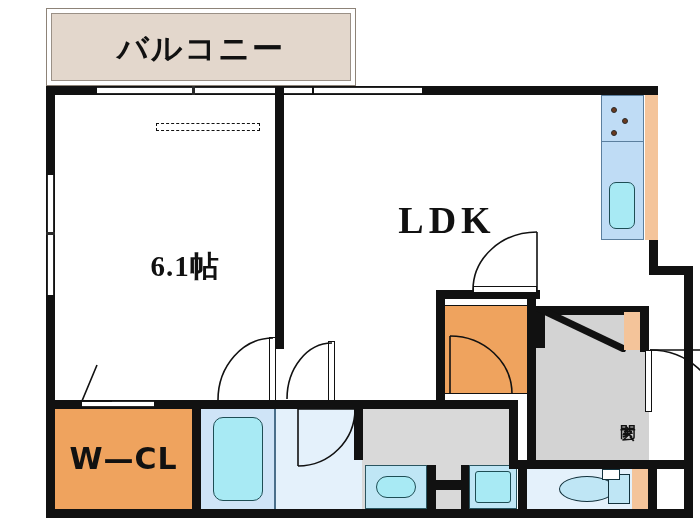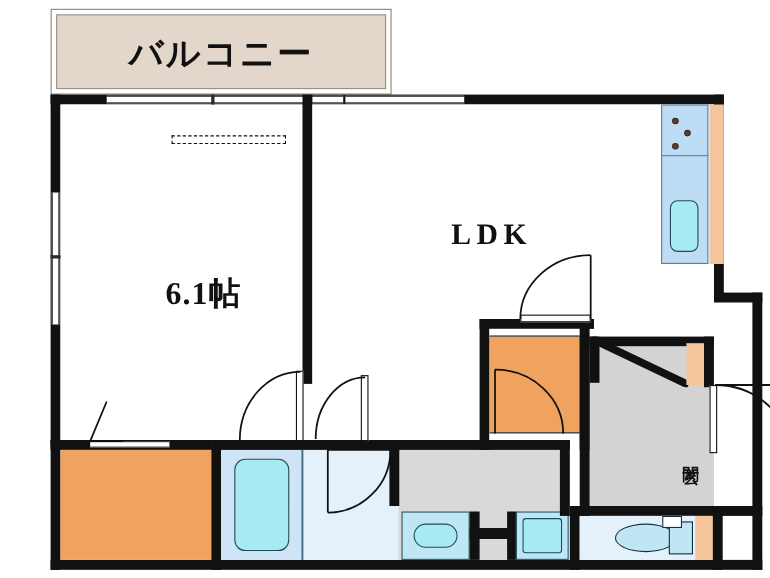--- a/index.html
+++ b/index.html
@@ -18,21 +18,21 @@
   .bath-blue{background:#cfe4f7;}
   .wet-blue{background:#e4f1fb;}
   .kitchen-blue{background:#bfdcf5;}
   .fixture-cyan{background:#a8eaf4;border:1.6px solid #1e4e55;}
   .fixture-pale{background:#bfe6f5;border:1.4px solid #2a5560;}
   .white-fill{background:#ffffff;}
   
   .lbl{position:absolute;color:#111;white-space:nowrap;text-align:center;}
   .lbl-balcony{font-size:31px;font-weight:700;letter-spacing:2px;font-family:"DejaVu Sans",sans-serif;}
   .lbl-room{font-size:30px;font-weight:700;font-family:"DejaVu Sans",sans-serif;letter-spacing:1px;}
-  .lbl-ldk{font-size:27px;font-weight:700;font-family:"Liberation Serif","DejaVu Serif",serif;letter-spacing:5px;}
+  .lbl-ldk{font-size:38px;font-weight:700;font-family:"Liberation Serif","DejaVu Serif",serif;letter-spacing:5px;}
   .lbl-area{font-size:29px;font-weight:700;font-family:"Liberation Serif","DejaVu Serif",serif;letter-spacing:1px;}
   .lbl-wcl{font-size:30px;font-weight:700;font-family:"DejaVu Sans",sans-serif;letter-spacing:1px;}
   .lbl-genkan{font-size:15px;font-weight:600;font-family:"DejaVu Sans",sans-serif;line-height:1.12;writing-mode:vertical-rl;}
   
   .win-h{background:#ffffff;border-top:1.3px solid #2b2b2b;border-bottom:1.3px solid #2b2b2b;}
   .win-v{background:#ffffff;border-left:1.3px solid #2b2b2b;border-right:1.3px solid #2b2b2b;}
   .win-mullion{background:#2b2b2b;}
   .dashrect{border:1.6px dashed #111111;}
   .door-leaf{background:#ffffff;border:1.2px solid #111111;}
   svg.swing{position:absolute;overflow:visible;}
@@ -179,18 +179,19 @@
   <div class="abs wall" style="left:486px;top:460px;width:9px;height:58px;"></div>
   <div class="abs wet-blue" style="left:495px;top:469px;width:105px;height:40px;"></div>
   <div class="abs" style="left:527px;top:476px;width:56px;height:26px;border-radius:50%;background:#bfe6f5;border:1.6px solid #13323d;"></div>
   <div class="abs" style="left:576px;top:474px;width:22px;height:30px;background:#bfe6f5;border:1.6px solid #13323d;"></div>
   <div class="abs" style="left:570px;top:469px;width:18px;height:11px;background:#ffffff;border:1.4px solid #13323d;"></div>
 
   <div class="abs counter-orange" style="left:600px;top:469px;width:16px;height:40px;"></div>
   <div class="abs wall" style="left:616px;top:460px;width:9px;height:58px;"></div>
 
   <div class="abs closet-orange" style="left:23px;top:409px;width:137px;height:100px;"></div>
+  <div class="lbl lbl-wcl" style="left:23px;top:441px;width:137px;">W—CL</div>
 
   <div class="abs wall" style="left:160px;top:400px;width:140px;height:9px;"></div>
   <div class="abs wall" style="left:477px;top:400px;width:9px;height:69px;"></div>
   <div class="abs wall" style="left:495px;top:306px;width:9px;height:163px;"></div>
 
 </div>
 
 </body></html>

